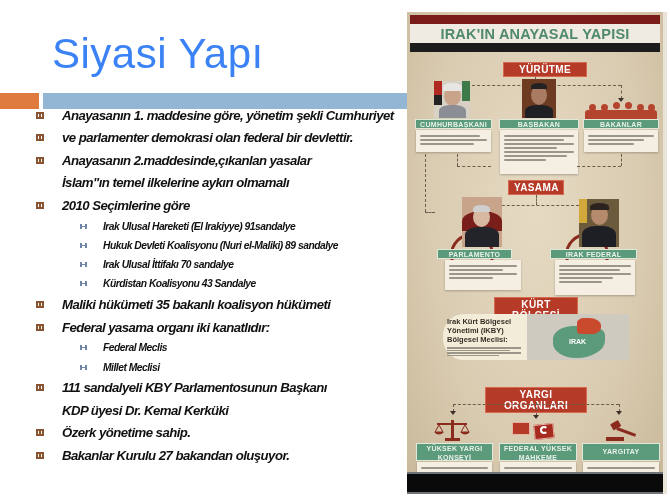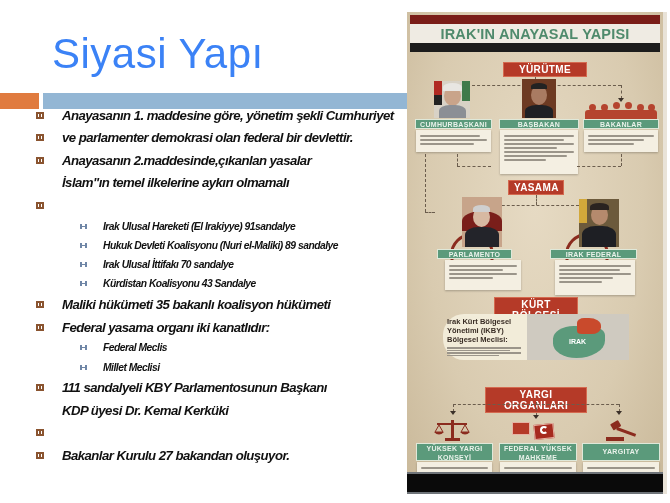--- a/index.html
+++ b/index.html
@@ -109,20 +109,21 @@
   <div class="row l1">
       <span class="b1"></span>
       <span class="t1">Anayasanın 2.maddesinde,çıkanlan yasalar</span>
     </div>
   <div class="row l1">
       <span class="nobullet"></span>
       <span class="t1">İslam"ın temel ilkelerine aykırı olmamalı</span>
     </div>
   <div class="row l1">
       <span class="b1"></span>
+      <span class="t1">2010 Seçimlerine göre</span>
     </div>
   <div class="row l2">
       <span class="b2"></span>
       <span class="t2">Irak Ulusal Hareketi (El Irakiyye) 91sandalye</span>
     </div>
   <div class="row l2">
       <span class="b2"></span>
       <span class="t2">Hukuk Devleti Koalisyonu (Nuri el-Maliki) 89 sandalye</span>
     </div>
   <div class="row l2">
@@ -152,20 +153,21 @@
   <div class="row l1">
       <span class="b1"></span>
       <span class="t1">111 sandalyeli KBY Parlamentosunun Başkanı</span>
     </div>
   <div class="row l1">
       <span class="nobullet"></span>
       <span class="t1">KDP üyesi Dr. Kemal Kerküki</span>
     </div>
   <div class="row l1">
       <span class="b1"></span>
+      <span class="t1">Özerk yönetime sahip.</span>
     </div>
   <div class="row l1">
       <span class="b1"></span>
       <span class="t1">Bakanlar Kurulu 27 bakandan oluşuyor.</span>
     </div>
 </div>
 
 <div class="info">
 
   <div class="flag">

